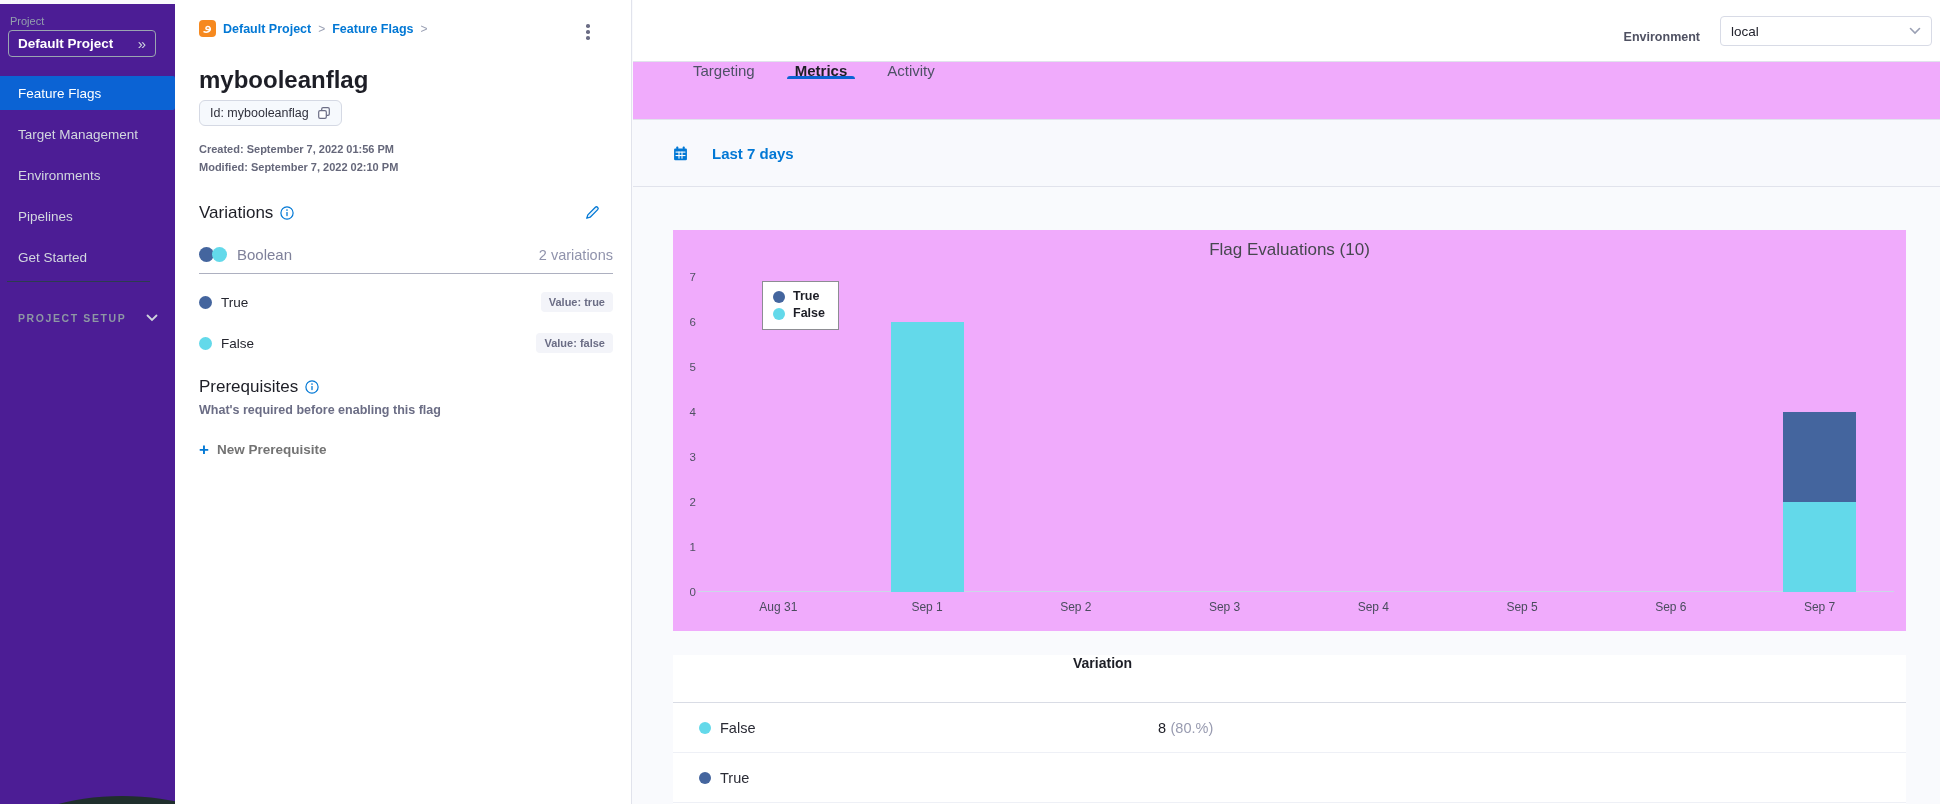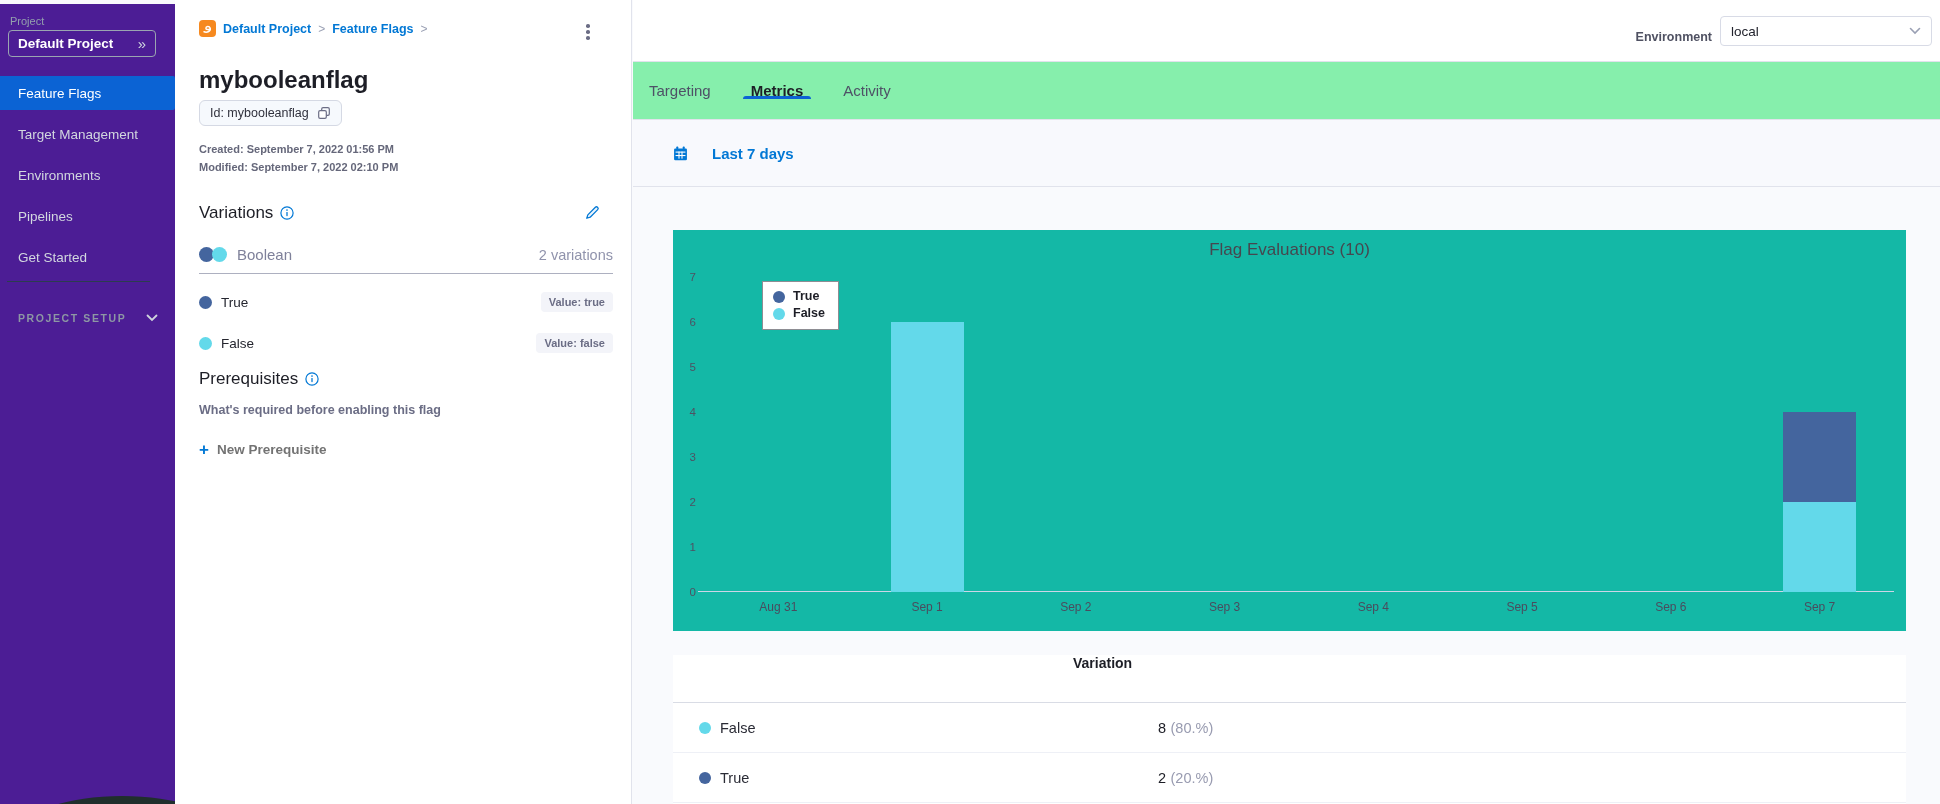--- a/index.html
+++ b/index.html
@@ -56,53 +56,53 @@
   .bool-icon i:first-child { left:0; }
   .bool-icon i:last-child { left:13px; }
   .var-count { font-size:14.5px; color:#9093ac; }
   .var-divider { position:absolute; left:24px; right:18px; top:273px; height:1px; background:#adb0c0; }
   .true-row { top:292px; } .false-row { top:333px; }
   .var-left { display:flex; align-items:center; gap:9px; font-size:13.5px; color:#25262f; }
   .dot { width:13px; height:13px; border-radius:50%; display:inline-block; }
   .dot-sm { width:12px; height:12px; border-radius:50%; display:inline-block; }
   .value-chip { background:#f3f4f9; border-radius:4px; padding:4px 8px; font-size:11px;
                 font-weight:bold; color:#6b6d85; }
-  .prereq-head { top:369px; }
+  .prereq-head { top:377px; }
   .prereq-desc { position:absolute; left:24px; top:403px; font-size:12.5px; font-weight:bold; color:#6b6d85; }
   .add-link { position:absolute; left:24px; top:441px; display:flex; align-items:center; gap:8px;
               cursor:pointer; }
   .add-link .plus { color:#0278d5; font-size:17px; font-weight:bold; line-height:1; }
   .add-link .lbl { color:#737373; font-size:13.5px; font-weight:bold; }
 
   
   .main { position:absolute; left:633px; top:0; width:1307px; height:804px; }
   .topbar { position:absolute; left:0; top:0; width:100%; height:62px; background:#fff;
             border-bottom:1px solid #e1e3ec; }
-  .env-wrap { position:absolute; right:8px; top:0; height:62px; display:flex; align-items:center; gap:8px; }
+  .env-wrap { position:absolute; right:8px; top:0; height:62px; display:flex; align-items:center; gap:20px; }
   .env-label { font-size:12.5px; font-weight:bold; color:#4f5162; position:relative; top:6px; }
   .env-select { width:212px; height:30px; background:#fff; border:1px solid #d8dbe6; border-radius:4px;
                 display:flex; align-items:center; justify-content:space-between; padding:0 10px;
                 cursor:pointer; }
   .env-select .val { font-size:13.5px; color:#22232d; }
 
-  .tabs { position:absolute; left:0; top:62px; width:100%; height:58px; background:#86efac;
-          border-bottom:1px solid #e1e3ec; display:flex; align-items:center; gap:40px;
-          padding-left:16px; }
+  .tabs { position:absolute; left:0; top:62px; width:100%; height:58px; background:#f0abfc;
+          border-bottom:1px solid #e1e3ec; display:flex; align-items:flex-start; gap:40px;
+          padding-left:60px; }
   .tab { display:flex; align-items:center; font-size:15px; color:#4e5166; cursor:pointer;
          position:relative; }
   .tab.active { color:#1d1e26; font-weight:bold; }
   .tab.active::after { content:""; position:absolute; left:-8px; right:-8px; bottom:0; height:3px;
                        background:#0b63d4; border-radius:3px 3px 0 0; }
 
   .range-band { position:absolute; left:0; top:120px; width:100%; height:67px; background:#f8f9fd;
                 border-bottom:1px solid #e1e3ec; display:flex; align-items:center; padding-left:40px; }
   .range-btn { display:flex; align-items:center; gap:24px; cursor:pointer; }
   .range-btn .lbl { font-size:15px; font-weight:bold; color:#0278d5; }
 
-  .chart-card { position:absolute; left:40px; top:230px; width:1233px; height:401px; background:#14b8a6; }
+  .chart-card { position:absolute; left:40px; top:230px; width:1233px; height:401px; background:#f0abfc; }
   .chart-title { position:absolute; left:0; top:10px; width:100%; text-align:center;
                  font-size:17px; color:#46474f; }
   .plot { position:absolute; left:31px; top:47px; width:1190px; height:315px; }
   .slots { position:absolute; inset:0; display:flex; }
   .slot { position:relative; flex:1; height:100%; }
   .seg { position:absolute; left:25.5%; width:49%; }
   .baseline { position:absolute; left:-6px; right:0; bottom:0; height:1px; background:#ccd6e8; }
   .ytick { position:absolute; left:-32px; width:24px; text-align:right; font-size:11.5px;
            color:#4f5162; line-height:16px; }
   .xlabels { position:absolute; left:31px; top:370px; width:1190px; display:flex; }
@@ -331,20 +331,16 @@
         <div class="c2">
           <span class="t-count">8</span>
           <span class="t-pct">(80.%)</span>
         </div>
       </div>
       <div class="t-row">
         <div class="c1">
           <span class="dot-sm" style="background: rgb(68, 101, 158);"></span>
           <span class="t-name">True</span>
         </div>
-        <div class="c2">
-          <span class="t-count">2</span>
-          <span class="t-pct">(20.%)</span>
-        </div>
       </div>
     </div>
   </section>
 </div>
 
 </body></html>

